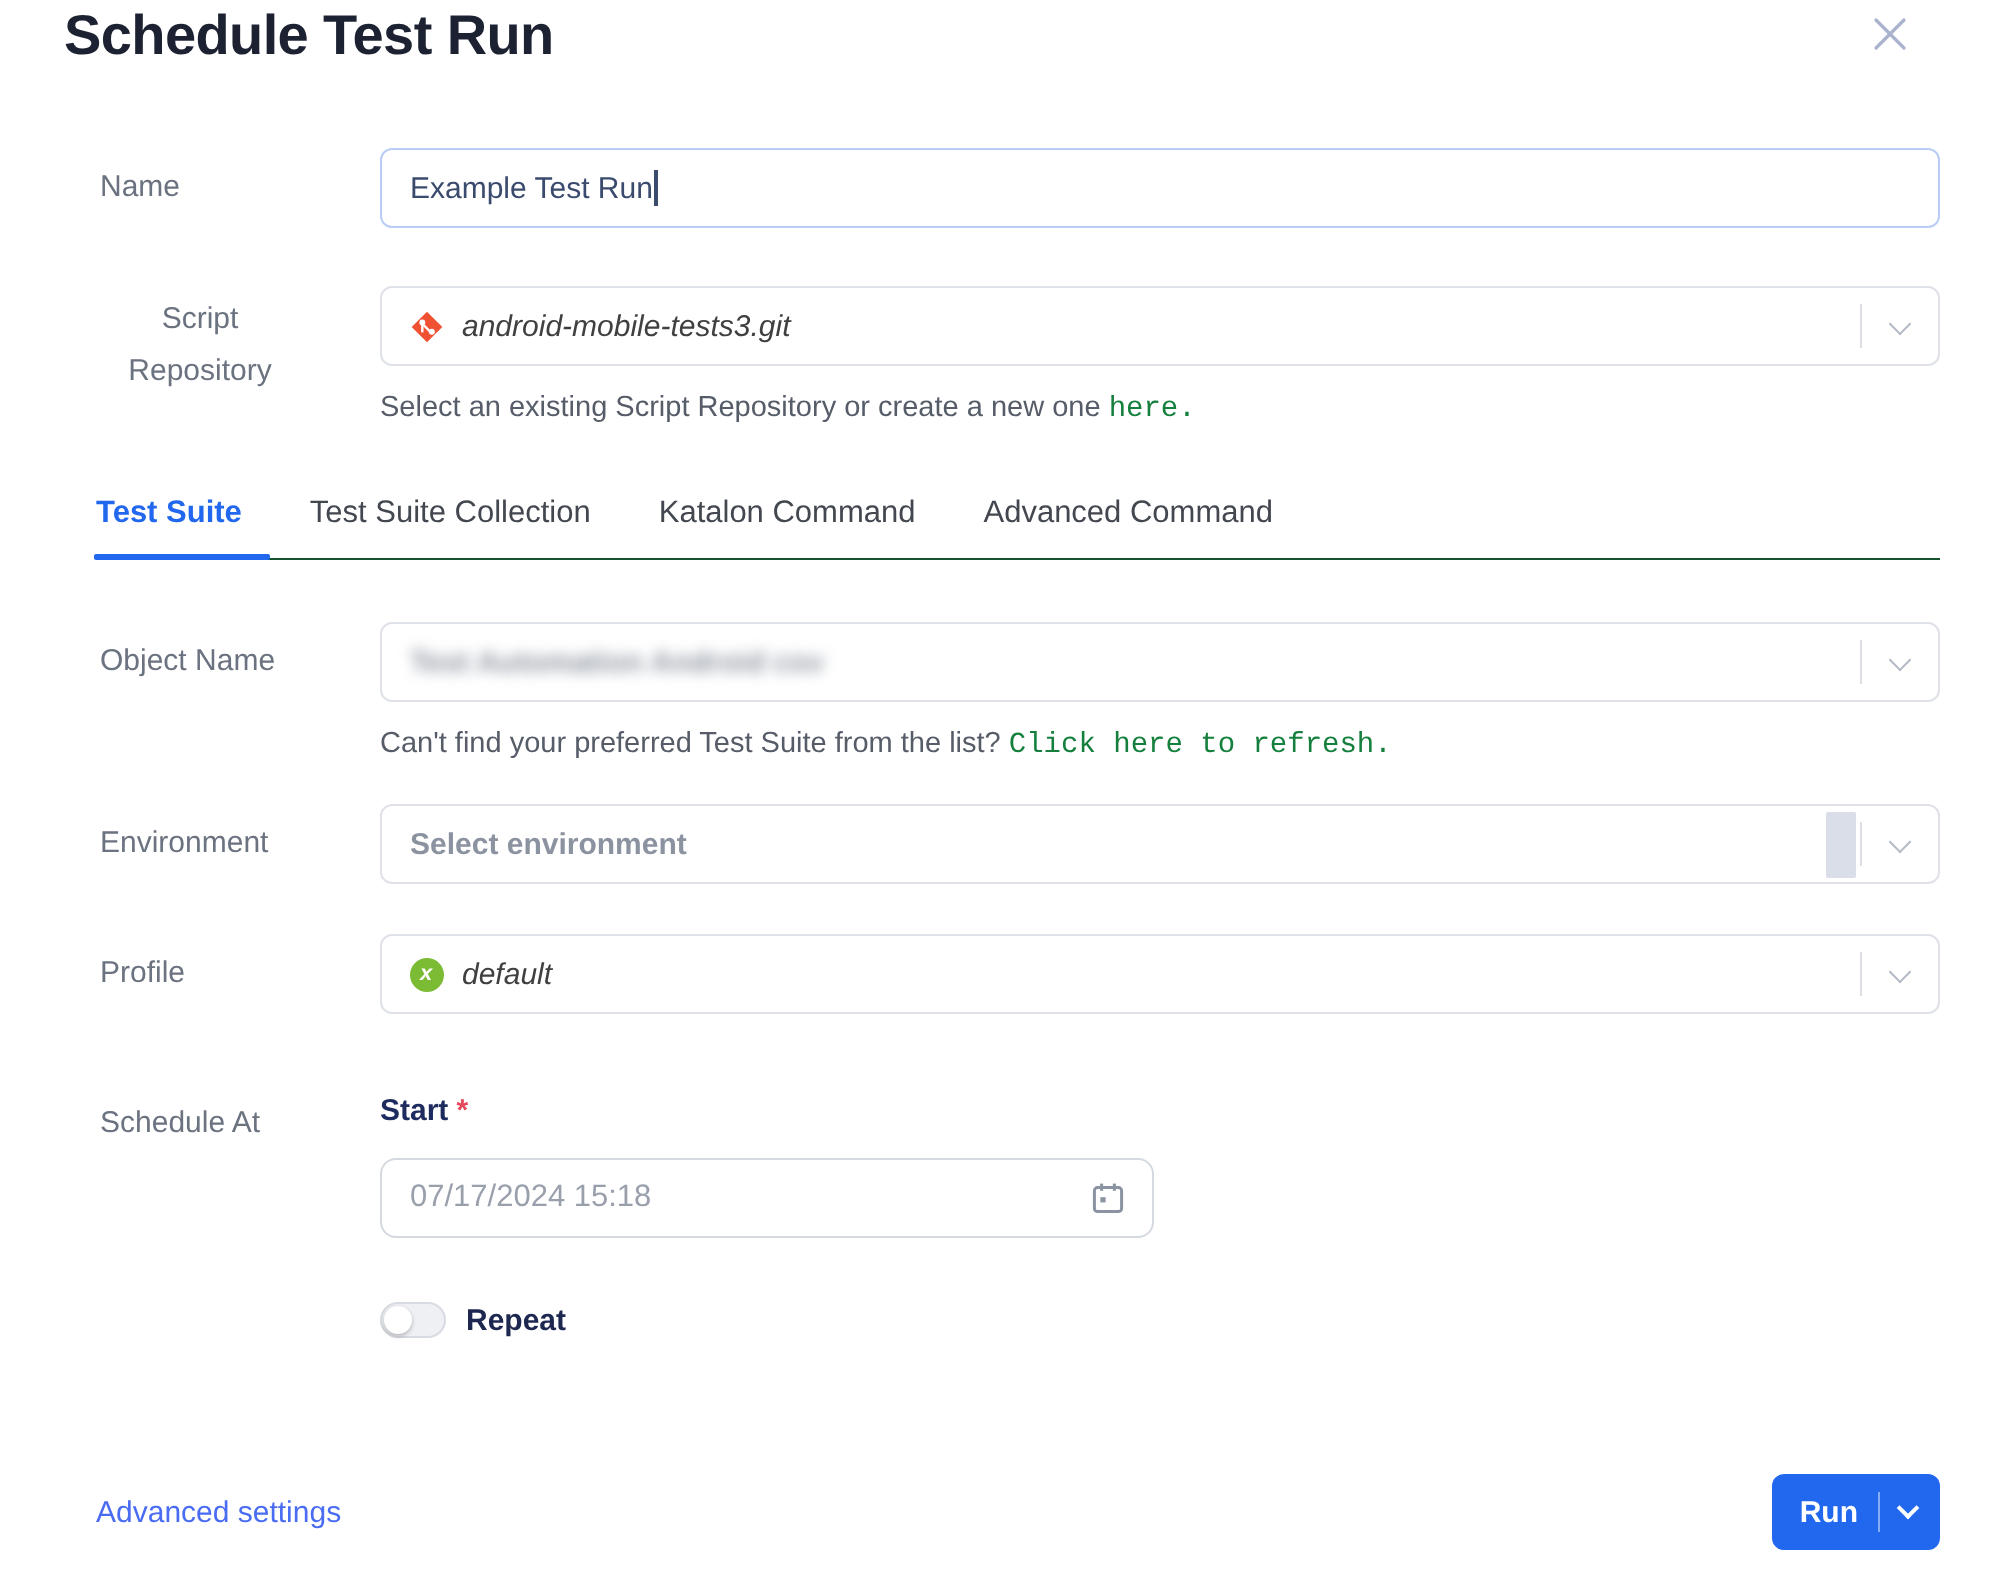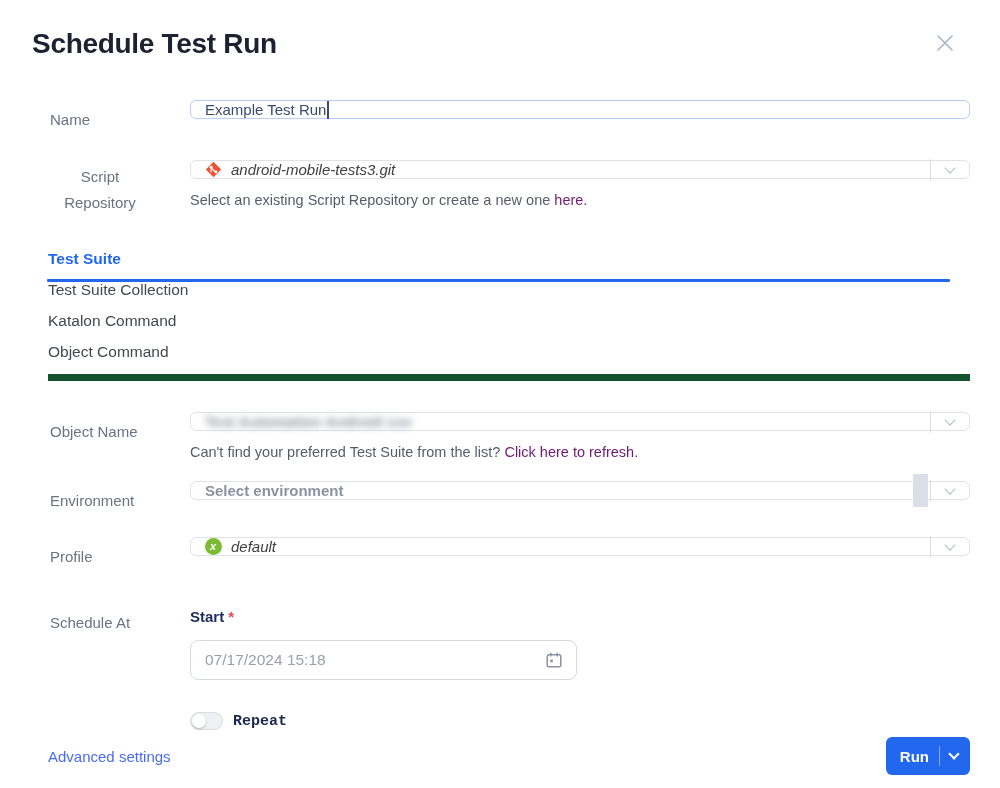--- a/index.html
+++ b/index.html
@@ -5,77 +5,77 @@
   * { box-sizing: border-box; }
   html,body { margin:0; padding:0; background:#ffffff; }
   body {
     width:1000px; height:788px; overflow:hidden;
     font-family:"Liberation Sans", sans-serif;
     -webkit-font-smoothing:antialiased;
   }
   .dialog { width:1000px; height:788px; padding:0 30px 0 32px; position:relative; }
 
   
-  .header { display:flex; justify-content:space-between; align-items:flex-start; padding-top:26px; }
+  .header { display:flex; justify-content:space-between; align-items:flex-start; }
   .title { font-size:28px; font-weight:700; color:#1c2231; letter-spacing:-0.3px; line-height:36px; }
   .close-btn { margin-top:4px; margin-right:12px; width:26px; height:26px; display:flex; align-items:center; justify-content:center; cursor:pointer; background:none; border:none; padding:0; }
 
   
   .form { margin-top:38px; }
   .row { display:flex; align-items:flex-start; }
   .row-label { width:158px; flex:0 0 158px; padding:9px 10px 0 18px; font-size:15px; color:#6b7280; line-height:22px; }
   .row-label.script-label { max-width:158px; line-height:26px; padding-top:4px; width:120px; }
   .row-label.script-label span { display:inline-block; max-width:100px;text-align:center; }
   .row-control { flex:1; min-width:0; }
 
   
   .text-input, .select {
-    height:19px; width:100%; border:1px solid #dfe2e8; border-radius:6px;
+    height:40px; width:100%; border:1px solid #dfe2e8; border-radius:6px;
     display:flex; align-items:center; padding:0 0 0 14px; background:#fff; cursor:text;
   }
   .text-input.focused { border-color:#b9cdf6; }
   .text-input .val { font-size:15px; color:#3b4b6e; }
   .caret { display:inline-block; width:1.5px; height:18px; background:#3b4b6e; margin-left:1px; vertical-align:middle; }
   .select { cursor:pointer; }
   .select .val { font-size:15px; color:#404040; font-weight:500; margin-left:9px;font-style:italic; }
   .select .placeholder { font-size:15px; color:#8c93a0; font-weight:700; margin-left:0; }
   .sel-right { margin-left:auto; display:flex; align-items:center; height:100%; }
   .sel-divider { width:1px; height:22px; background:#dbdee4; }
   .chev { width:8px; height:8px; border-right:1.8px solid #b3bac4; border-bottom:1.8px solid #b3bac4; transform:rotate(45deg); margin:-3px 15px 0 15px; }
   .redact-block { width:15px; height:33px; background:#d9dee8; margin-right:2px; border-radius:1px; }
   .blurred { font-size:15px; color:#5a616c; font-weight:500; filter:blur(3.5px); }
 
   .helper { margin-top:12px; font-size:14.5px; color:#565d68; line-height:18px; }
-  .helper a, .link { color:#701a75; text-decoration:none; cursor:pointer; }
+  .helper a, .link { color:#15803d; text-decoration:none; cursor:pointer;font-family:Liberation Mono, monospace; }
 
   .gap-name { margin-bottom:29px; }
   .gap-script { margin-bottom:0; }
 
   
-  .tabs { margin-top:34px; margin-left:16px; display:flex; border-bottom:7px solid #14532d;flex-direction:column; }
+  .tabs { margin-top:34px; margin-left:16px; display:flex; border-bottom:1px solid #14532d; }
   .tab { position:relative; font-size:15.5px; color:#43474f; font-weight:400; padding:0 0 13px 0; margin-right:34px; cursor:pointer; white-space:nowrap; }
   .tab.active { color:#2268ee; font-weight:700; }
   .tab.active::after { content:""; position:absolute; left:-1px; right:-14px; bottom:-1px; height:3px; background:#2268ee; border-radius:1px; }
 
   .section { margin-top:31px; }
   .gap-object { margin-bottom:20px; }
   .gap-env { margin-bottom:25px; }
   .gap-profile { margin-bottom:35px; }
 
   
   .git-icon { width:17px; height:17px; flex:0 0 17px; display:block; }
   .profile-icon { width:17px; height:17px; flex:0 0 17px; border-radius:50%; background:#7cbc34; color:#fff; font-size:11px; font-weight:700; font-style:italic; display:flex; align-items:center; justify-content:center; line-height:1; padding-right:1px; }
 
   
   .start-line { font-size:15px; font-weight:700; color:#1d2b5e; line-height:18px; padding-top:5px; }
   .req { color:#e5485a; margin-left:4px; font-weight:700; }
   .date-input { margin-top:14px; width:387px; height:40px; border:1px solid #d5d9e0; border-radius:8px; display:flex; align-items:center; padding:0 13px 0 14px; cursor:pointer; }
   .date-input .val { font-size:15.5px; color:#99a0ac; }
   .cal-icon { margin-left:auto; display:block; }
-  .repeat-line { margin-top:32px; display:flex; align-items:center;font-family:Liberation Mono, monospace; }
+  .repeat-line { margin-top:32px; display:flex; align-items:center; }
   .toggle { width:33px; height:18px; border-radius:9px; background:#eef0f3; border:1px solid #d8dbe1; position:relative; cursor:pointer; flex:0 0 33px; }
   .toggle .knob { position:absolute; left:1px; top:1px; width:14px; height:14px; border-radius:50%; background:#fff; box-shadow:0 1px 2px rgba(0,0,0,0.25); }
   .repeat-label { margin-left:10px; font-size:15px; font-weight:700; color:#1d2750; }
 
   
   .footer { position:absolute; left:32px; right:30px; bottom:13px; display:flex; align-items:center; justify-content:space-between; }
   .adv-link { margin-left:16px; font-size:15px; color:#4a6cf2; cursor:pointer; }
   .run-btn { display:flex; align-items:center; background:#2268ee; border:none; border-radius:6px; height:38px; padding:0 12px 0 14px; cursor:pointer; }
   .run-btn .run-label { color:#fff; font-size:15px; font-weight:700; }
   .run-btn .btn-divider { width:1px; height:20px; background:rgba(255,255,255,0.45); margin:0 10px; }
@@ -132,21 +132,21 @@
         <div class="helper">
           <span>Select an existing Script Repository or create a new one </span><a class="link">here.</a>
         </div>
       </div>
     </div>
 
     <div class="tabs">
       <div class="tab active">Test Suite</div>
       <div class="tab">Test Suite Collection</div>
       <div class="tab">Katalon Command</div>
-      <div class="tab">Object Command</div>
+      <div class="tab">Advanced Command</div>
     </div>
 
     <div class="section">
 
       <div class="row gap-object">
         <div class="row-label">Object Name</div>
         <div class="row-control">
           <div class="select">
             <span class="blurred placeholder">Test Automation Android csv</span>
             <span class="sel-right">

